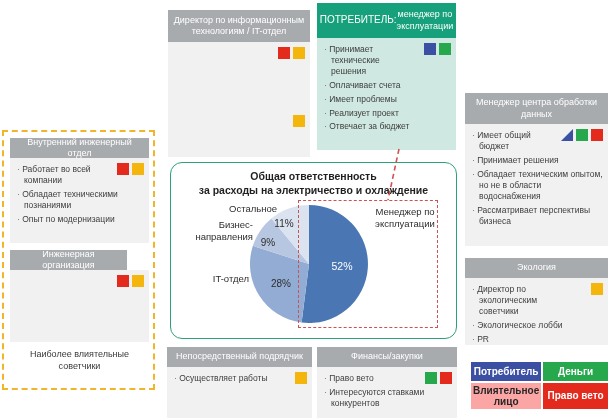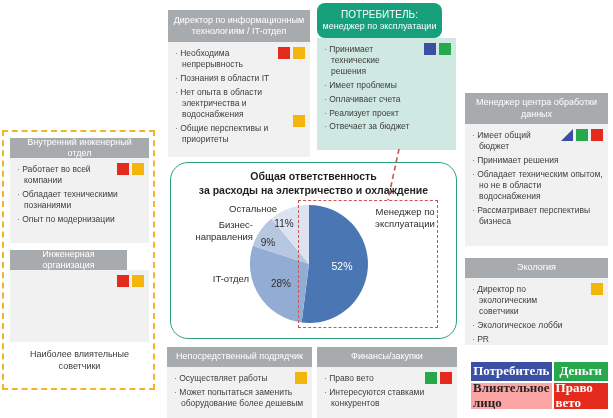--- a/index.html
+++ b/index.html
@@ -24,36 +24,36 @@
   .bullets li::before { content:"·\00a0"; color:#6b6b6b; }
   .bullets li.pr  { padding-right:34px; }
   .bullets li.prlg{ padding-right:50px; }
   .markers { position:absolute; top:5px; right:5px; display:flex; gap:3px; }
   .markers.low { top:73px; }
   .marker { width:12px; height:12px; display:inline-block; }
   .marker.half { clip-path:polygon(100% 0, 100% 100%, 0 100%); }
   .dashedframe { border:2px dashed #f1b52a; }
   .caption { text-align:center; font-size:9px; color:#3a3a3a; line-height:1.3; }
   
-  .chartbox { border:1.5px solid #2ea077; border-radius:18px; background:#fff; }
+  .chartbox { border:1.5px solid #2ea077; border-radius:12px; background:#fff; }
   .chart-title {
     position:absolute; top:7px; left:0; right:0; text-align:center;
     font-weight:bold; font-size:10.5px; color:#1f1f1f; line-height:1.3;
   }
   .pielabel { position:absolute; font-size:9.5px; color:#2e2e2e; line-height:1.25; }
   .pct { position:absolute; font-size:10px; color:#2e2e2e; text-align:center; }
   .pct.white { color:#ffffff; font-size:10.5px; }
   .reddash {
     position:absolute; border:1.8px dashed #cd5350; box-sizing:border-box;
     pointer-events:none;
   }
   
   .legend {
     display:grid; grid-template-columns:1fr 1fr; grid-template-rows:19px 26px;
-    gap:2px; font-size:13px; line-height:1.15; text-align:left;font-family:Liberation Serif, serif;
+    gap:2px; font-size:10px; line-height:1.15; text-align:center;
   }
   .legend .cell {
     display:flex; align-items:center; justify-content:center;
     color:#ffffff; font-weight:bold; padding:1px 2px; box-sizing:border-box;
   }
   .legend .cell.dark { color:#262626; }
   .overlay-svg { position:absolute; left:0; top:0; pointer-events:none; z-index:6; }
 </style>
 </head>
 <body>
@@ -87,41 +87,35 @@
 
   <div class="abs hdr" style="left:168px; top:10px; width:142px; height:32px;">Директор по информационным технологиям / IT-отдел</div>
   <div class="bodybox" style="left:168px; top:42px; width:142px; height:115px;">
     <span class="markers">
         <span class="marker" style="background: rgb(228, 42, 29);"></span>
         <span class="marker" style="background: rgb(244, 181, 12);"></span>
       </span>
     <span class="markers low">
         <span class="marker" style="background: rgb(244, 181, 12);"></span>
       </span>
-    <ul class="bullets">
-      <li class="pr">Необходима непрерывность</li>
-      <li>Познания в области IT</li>
-      <li>Нет опыта в области электричества и водоснабжения</li>
-      <li>Общие перспективы и приоритеты</li>
-    </ul>
-  </div>
-
-  <div class="abs hdr green" style="left:317px; top:3px; width:125px; height:35px; flex-direction:column;border-radius:8px;">
+  </div>
+
+  <div class="abs hdr green" style="left:317px; top:3px; width:139px; height:35px; flex-direction:row;">
     <span style="font-size:10px;">ПОТРЕБИТЕЛЬ:</span>
     <span>менеджер по эксплуатации</span>
   </div>
   <div class="bodybox teal" style="left:317px; top:38px; width:139px; height:112px;">
     <span class="markers">
         <span class="marker" style="background: rgb(59, 79, 163);"></span>
         <span class="marker" style="background: rgb(39, 168, 77);"></span>
       </span>
     <ul class="bullets">
       <li class="pr">Принимает технические решения</li>
+      <li>Оплачивает счета</li>
       <li>Имеет проблемы</li>
-      <li>Оплачивает счета</li>
       <li>Реализует проект</li>
       <li>Отвечает за бюджет</li>
     </ul>
   </div>
 
   <div class="abs hdr" style="left:465px; top:93px; width:143px; height:31px;">Менеджер центра обработки данных</div>
   <div class="bodybox" style="left:465px; top:124px; width:143px; height:122px;">
     <span class="markers">
         <span class="marker half" style="background: rgb(59, 79, 163);"></span>
         <span class="marker" style="background: rgb(39, 168, 77);"></span>
@@ -154,21 +148,20 @@
     <div class="cell" style="background: rgb(228, 42, 29);">Право вето</div>
   </div>
 
   <div class="abs hdr" style="left:167px; top:347px; width:145px; height:20px;">Непосредственный подрядчик</div>
   <div class="bodybox" style="left:167px; top:367px; width:145px; height:51px;">
     <span class="markers">
         <span class="marker" style="background: rgb(244, 181, 12);"></span>
       </span>
     <ul class="bullets">
       <li class="pr" style="padding-right:22px;">Осуществляет работы</li>
-      <li>Может попытаться заменить оборудование более дешевым</li>
     </ul>
   </div>
 
   <div class="abs hdr" style="left:317px; top:347px; width:140px; height:20px;">Финансы/закупки</div>
   <div class="bodybox" style="left:317px; top:367px; width:140px; height:51px;">
     <span class="markers">
         <span class="marker" style="background: rgb(39, 168, 77);"></span>
         <span class="marker" style="background: rgb(228, 42, 29);"></span>
       </span>
     <ul class="bullets">

